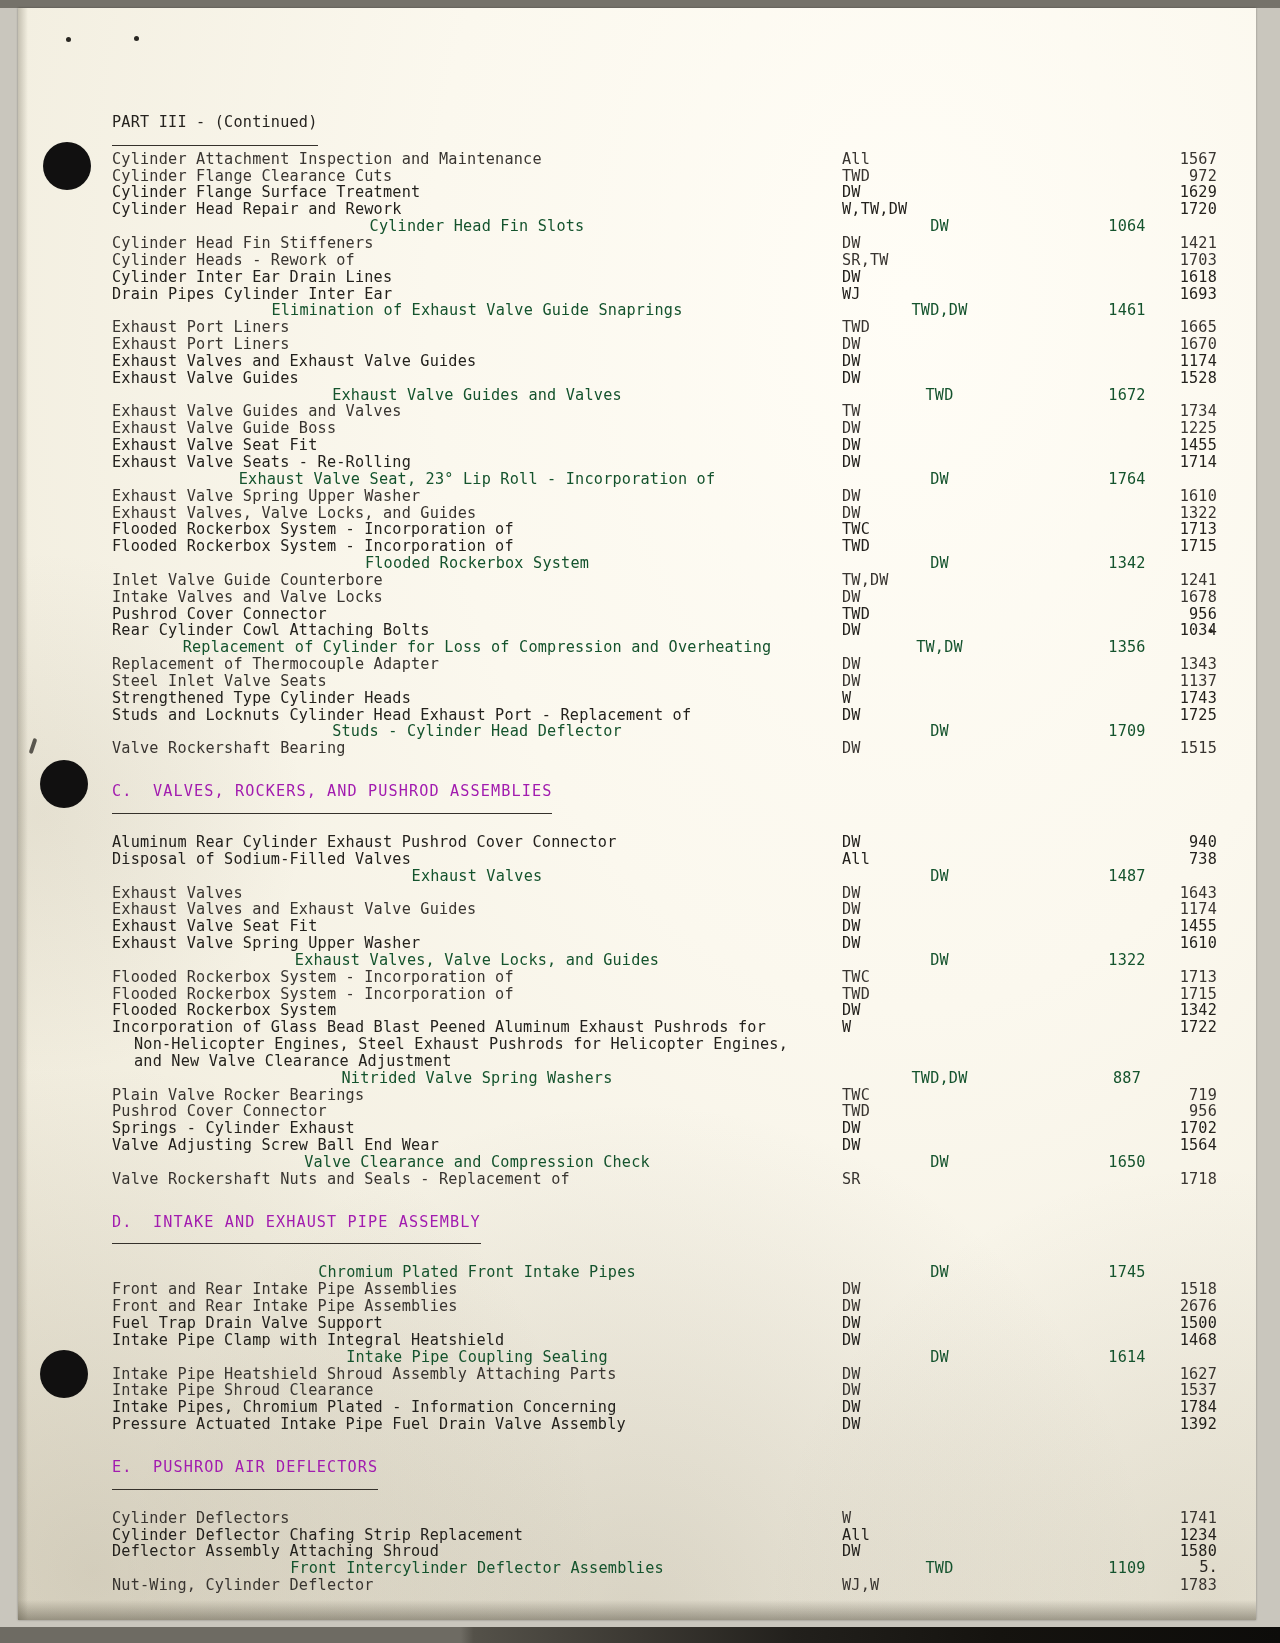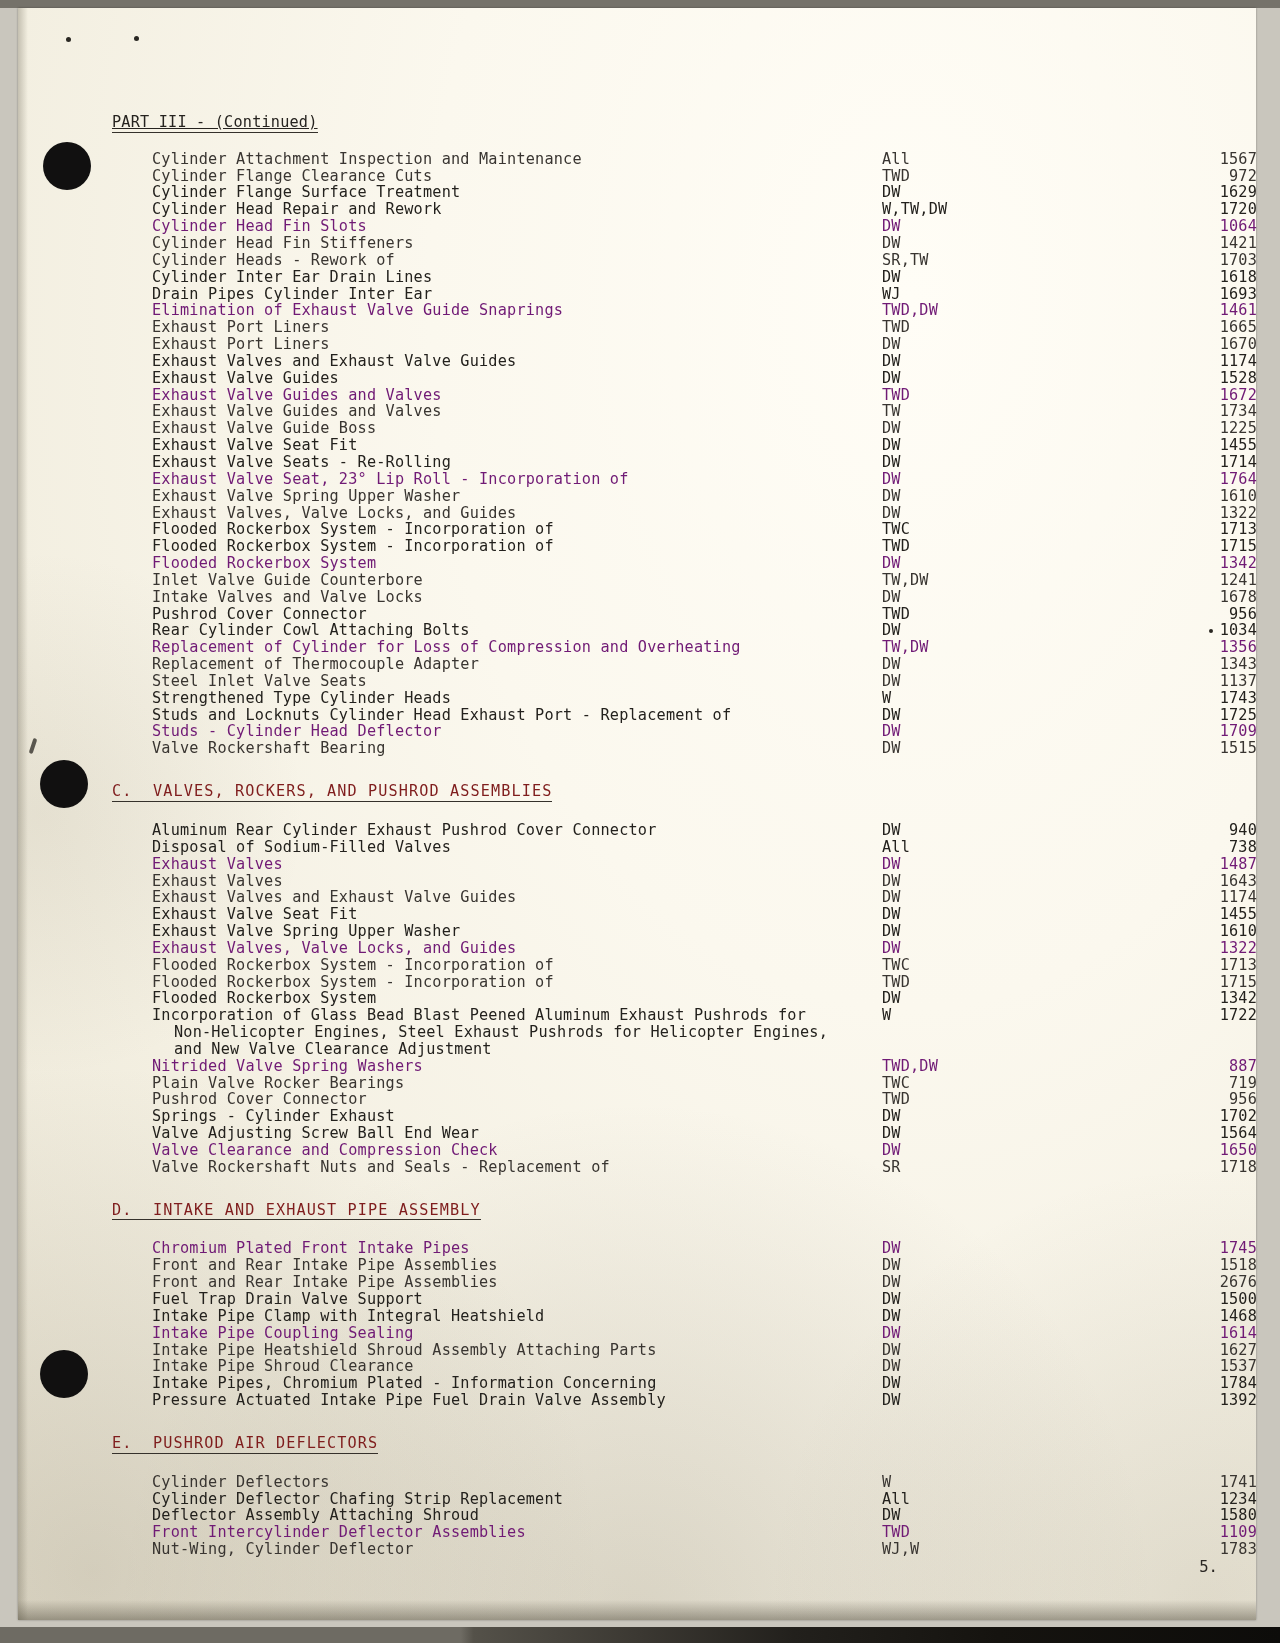--- a/index.html
+++ b/index.html
@@ -88,40 +88,38 @@
 
   .head {
     position: relative;
     display: inline-block;
     white-space: pre;
     margin-bottom: 20px;
     color: #26231f;
   }
   .head .ul {
     border-bottom: 1.6px solid #35312b;
-    padding-bottom: 1px;
-    text-decoration: underline;
+    padding-bottom: 14px;
   }
 
   .sect-head {
     position: relative;
     display: inline-block;
     white-space: pre;
     letter-spacing: 1.1px;
     border-bottom: 1.6px solid #35312b;
-    padding-bottom: 1px;
-    color: #7f1d1d;
+    padding-bottom: 13px;
+    color: #a21caf;
   }
   .sect-block { margin-top: 26px; margin-bottom: 20px; }
 
   table.idx {
     border-collapse: collapse;
     width: 1105px;
     table-layout: fixed;
-    margin-left: 40px;
   }
   table.idx td {
     padding: 0;
     vertical-align: top;
     font-size: 15.2px;
     line-height: 16.85px;
     white-space: pre-wrap;
     color: #252320;
   }
   td.c-title { width: 730px; }
@@ -129,21 +127,21 @@
   td.c-num   { width: 180px; text-align: right; padding-right: 2px; }
 
   .cont {
     display: block;
     padding-left: 22px;
   }
 
   
   tr.ink-a td { color: #393531; }
   tr.ink-b td { color: #23211d; }
-  tr.ink-c td { color: #701a75; }
+  tr.ink-c td { color: #14532d; text-align: center; }
 
   .pageno {
     position: absolute;
     right: 62px;
     top: 1558px;
     font-family: "DejaVu Sans Mono", "Liberation Mono", monospace;
     font-size: 15.6px;
     color: #2a2723;
   }
   

